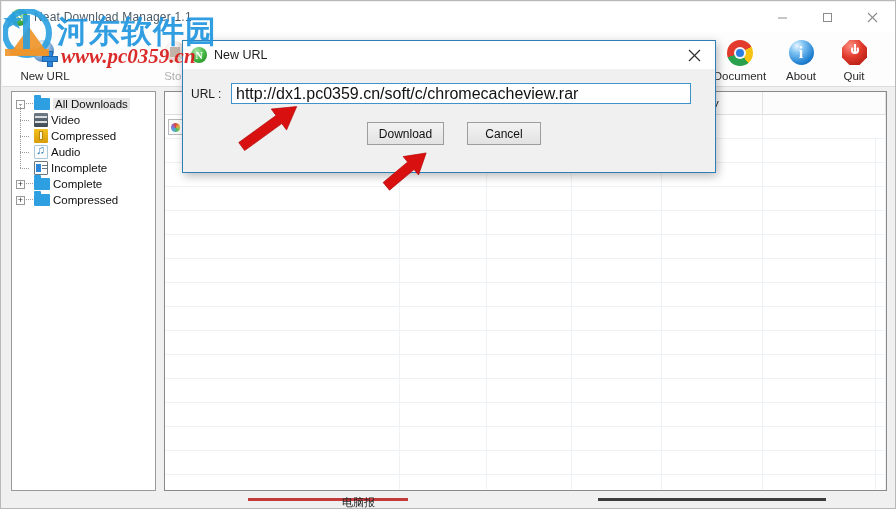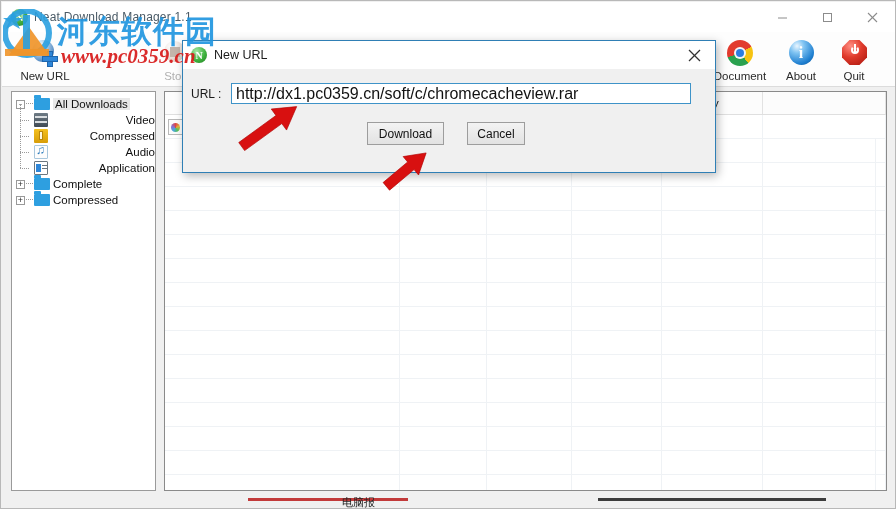--- a/index.html
+++ b/index.html
@@ -183,21 +183,21 @@
   .tnode .tlabel { margin-left: 3px; }
   .tnode.selected .tlabel { background: #e8e8e8; padding: 0 2px; }
   .folder {
     width: 16px; height: 12px; flex: none; position: relative;
     background: #2e9fe0; border-radius: 1px;
   }
   .folder:before {
     content: ""; position: absolute; left: 0; top: -3px;
     width: 7px; height: 3px; background: #2e9fe0; border-radius: 1px 1px 0 0;
   }
-  .kid { padding-left: 17px; justify-content: space-between; }
+  .kid { padding-left: 17px; }
   .kidline { position: relative; }
   .kidline:before {
     content: ""; position: absolute; left: 4px; top: -8px;
     height: 16px; border-left: 1px dotted #9a9a9a;
   }
   .kidline:after {
     content: ""; position: absolute; left: 4px; top: 8px;
     width: 9px; border-top: 1px dotted #9a9a9a;
   }
   .ic { width: 14px; height: 14px; flex: none; position: relative; margin-left: 1px; }
@@ -332,21 +332,21 @@
     position: absolute; top: 121px;
     height: 23px;
     background: linear-gradient(#f3f3f3,#e2e2e2);
     border: 1px solid #9d9d9d;
     box-sizing: border-box;
     font-family: "Liberation Sans", sans-serif;
     font-size: 12px; color: #111;
     display: flex; align-items: center; justify-content: center;
   }
   .dlg-btn.download { left: 366px; width: 77px; }
-  .dlg-btn.cancel { left: 466px; width: 58px; }
+  .dlg-btn.cancel { left: 466px; width: 74px; }
 
   
   .arrow { position: absolute; z-index: 60; pointer-events: none; }
   #arrow1 { left: 232px; top: 100px; }
   #arrow2 { left: 377px; top: 146px; }
 
   
   .watermark { position: absolute; z-index: 70; pointer-events: none; }
   .wm-logo { left: 2px; top: 8px; width: 66px; height: 62px; }
   .wm-cn {
@@ -467,21 +467,21 @@
           <div class="tnode kid kidline">
             <div class="ic ic-comp"></div>
             <span class="tlabel">Compressed</span>
           </div>
           <div class="tnode kid kidline">
             <div class="ic ic-audio"></div>
             <span class="tlabel">Audio</span>
           </div>
           <div class="tnode kid kidline">
             <div class="ic ic-app"></div>
-            <span class="tlabel">Application</span>
+            <span class="tlabel">Incomplete</span>
           </div>
           <div class="tnode">
             <div class="expander">+</div>
             <div class="dots"></div>
             <div class="folder"></div>
             <span class="tlabel">Complete</span>
           </div>
           <div class="tnode">
             <div class="expander">+</div>
             <div class="dots"></div>

